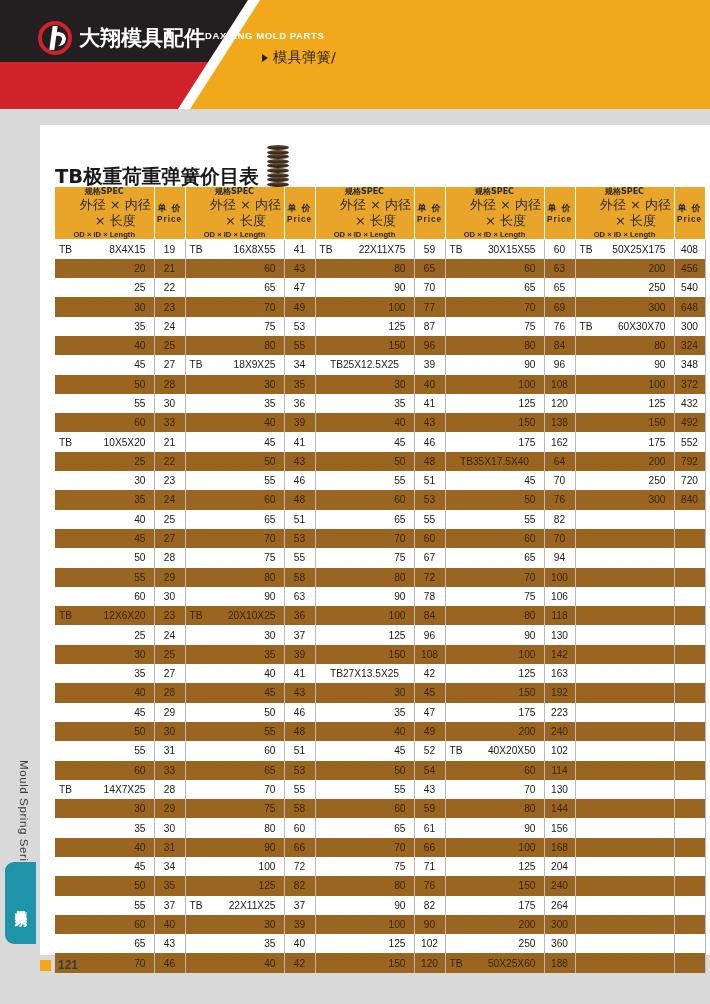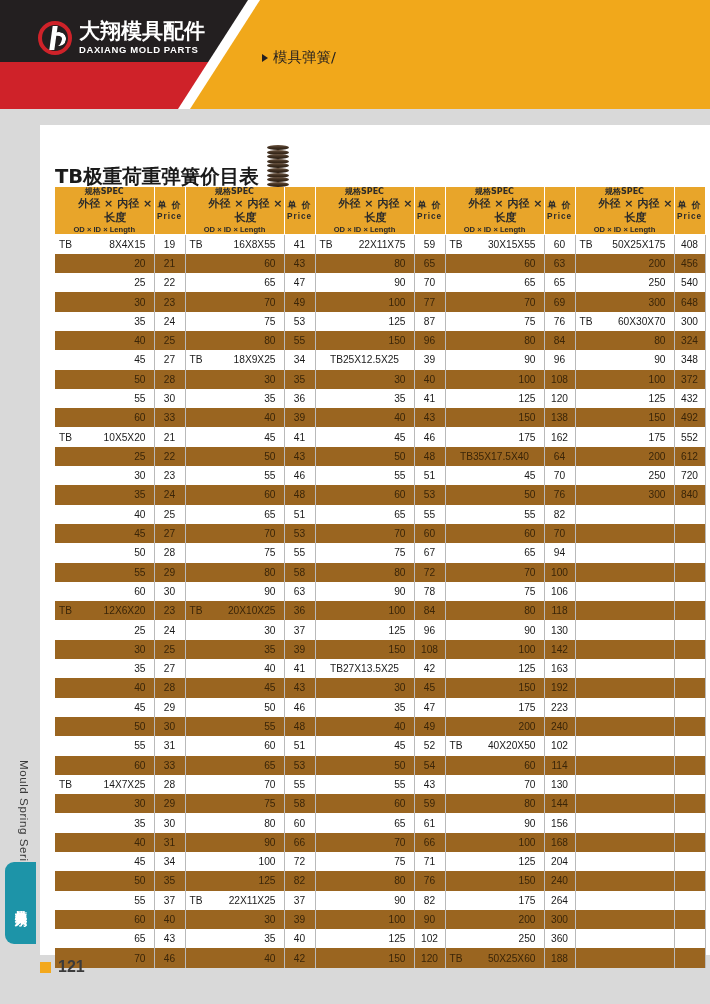--- a/index.html
+++ b/index.html
@@ -35,21 +35,21 @@
   }
   .logo-mark .dstroke {
     position: absolute; left: 13px; top: 5px; width: 5px; height: 24px;
     background: #ffffff; transform: skewX(-8deg);
   }
   .logo-mark .dbowl {
     position: absolute; left: 14px; top: 11px; width: 14px; height: 14px;
     border: 4px solid #ffffff; border-radius: 50% 50% 50% 0; border-left: none; border-bottom: none;
     transform: rotate(12deg);
   }
-  .logo-text { display: flex; flex-direction: column; line-height: 1; }
+  .logo-text { display: flex; flex-direction: row; line-height: 1; text-align: right; }
   .logo-cn {
     color: #ffffff; font-size: 21px; font-weight: bold; letter-spacing: 0px;
     font-family: "DejaVu Sans", sans-serif;
   }
   .logo-en {
     color: #ffffff; font-size: 9.5px; font-weight: bold; letter-spacing: 0.6px;
     margin-top: 3px; font-family: "Liberation Sans", sans-serif;
   }
   
   .sect-title { position: absolute; left: 262px; top: 48px; }
@@ -80,21 +80,21 @@
   
   .tbl { position: absolute; left: 15px; top: 62px; border-collapse: collapse; }
   .tbl td, .tbl th { padding: 0; }
   .tbl th {
     background: #e8a52a; color: #2b2b2b; border-right: 1px solid #ffffff; border-bottom: 1px solid #ffffff;
     height: 39px; vertical-align: middle;
   }
   .th-spec { width: 99px; }
   .th-price { width: 31px; }
   .th-l1 { font-size: 8px; font-weight: bold; font-family: "DejaVu Sans", sans-serif; line-height: 1.25; }
-  .th-l2 { font-size: 11px; font-weight: bold; font-family: "DejaVu Sans", sans-serif; line-height: 1.25; padding-left: 22px; }
+  .th-l2 { font-size: 13px; font-weight: normal; font-family: "DejaVu Sans", sans-serif; line-height: 1.25; padding-left: 22px; }
   .th-l3 { font-size: 7.6px; font-weight: bold; font-family: "Liberation Sans", sans-serif; line-height: 1.25; }
   .th-p1 { font-size: 9px; font-weight: bold; font-family: "DejaVu Sans", sans-serif; letter-spacing: 1px; }
   .th-p2 { font-size: 8.2px; font-weight: bold; font-family: "Liberation Sans", sans-serif; letter-spacing: 1px; }
 
   .tbl td.spec, .tbl td.price {
     height: 19.3px; font-size: 10.2px; color: #1a1a1a; vertical-align: middle;
     border-right: 1px solid #b9b9b9;
     font-family: "Liberation Sans", sans-serif;
   }
   .tbl td.spec { width: 99px; text-align: right; padding-right: 8px; white-space: nowrap; }
@@ -117,21 +117,21 @@
     display: flex; align-items: center; justify-content: center;
   }
   .side-tab span {
     writing-mode: vertical-rl; color: #ffffff; font-size: 12px; font-weight: bold;
     letter-spacing: 1px; font-family: "DejaVu Sans", sans-serif;
   }
 
   
   .footer { position: absolute; left: 40px; top: 958px; display: flex; align-items: center; gap: 7px; }
   .foot-sq { width: 11px; height: 11px; background: #f3a81c; }
-  .foot-num { font-size: 16px; color: #3b3b3b; font-weight: bold; font-family: "Liberation Sans", sans-serif; }
+  .foot-num { font-size: 12px; color: #3b3b3b; font-weight: bold; font-family: "Liberation Sans", sans-serif; }
 </style>
 </head>
 <body>
 
 <div id="page">
 
   <div class="header">
     <div class="hdr-black"></div>
     <div class="hdr-red"></div>
     <div class="hdr-yellow"></div>
@@ -361,21 +361,21 @@
           <tr class="odd">
             <td class="spec">25</td>
             <td class="price pairend">22</td>
             <td class="spec">50</td>
             <td class="price pairend">43</td>
             <td class="spec">50</td>
             <td class="price pairend">48</td>
             <td class="spec full">TB35X17.5X40</td>
             <td class="price pairend">64</td>
             <td class="spec">200</td>
-            <td class="price pairend">612</td>
+            <td class="price pairend">792</td>
           </tr>
           <tr class="even">
             <td class="spec">30</td>
             <td class="price pairend">23</td>
             <td class="spec">55</td>
             <td class="price pairend">46</td>
             <td class="spec">55</td>
             <td class="price pairend">51</td>
             <td class="spec">45</td>
             <td class="price pairend">70</td>

